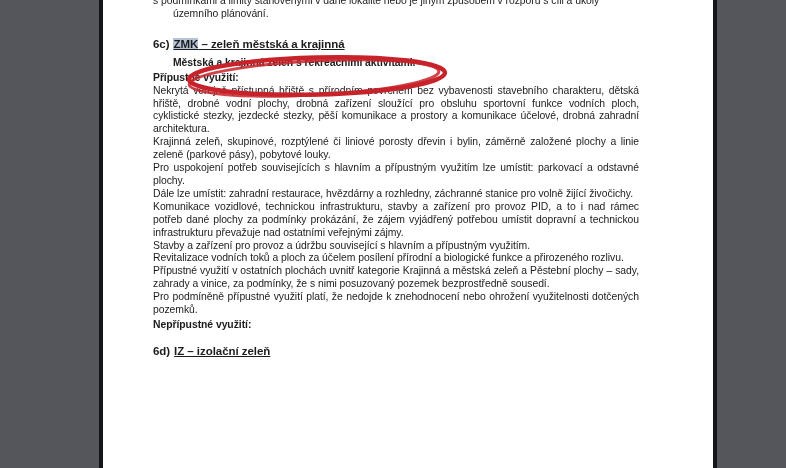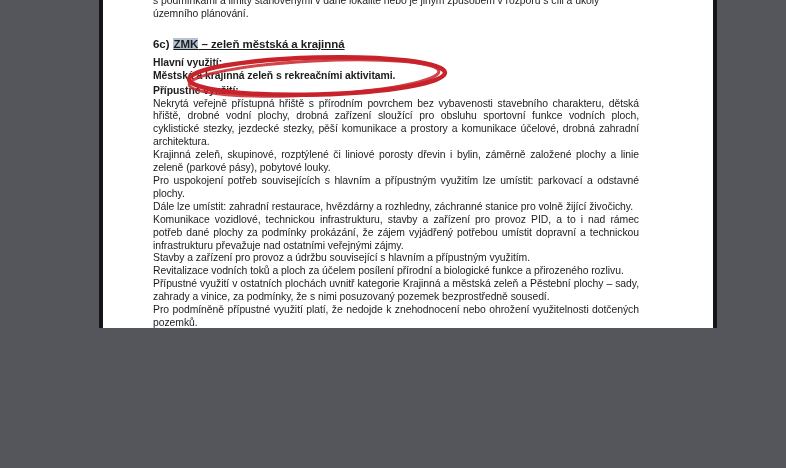--- a/index.html
+++ b/index.html
@@ -2,32 +2,32 @@
 <html><head>
 <meta charset="utf-8">
 <style>
   html,body{margin:0;padding:0;}
   body{
     width:786px;height:468px;overflow:hidden;position:relative;
     background:#54565b;
     font-family:"Liberation Sans","DejaVu Sans",sans-serif;
   }
   .paper{
-    position:absolute;left:99px;top:0;width:618px;height:328px;
+    position:absolute;left:99px;top:0;width:618px;height:468px;
     background:#ffffff;box-sizing:border-box;
     border-left:4px solid #141518;border-right:4px solid #141518;
     overflow:hidden;
   }
   .content{
     position:absolute;left:50px;top:-5px;width:486px;
     color:#1c1c1c;font-size:10.4px;line-height:12.9px;letter-spacing:-0.05px;
   }
   .para{margin:0;text-align:justify;}
   .para.clipped{text-align:justify;}
-  .para.last-short{text-align:left;}
+  .para.last-short{text-align:left;margin-left:20px;}
   .bold{font-weight:bold;}
   .subhead{margin:2px 0 0 0;font-weight:bold;text-align:left;}
   .section-heading{
     margin:16px 0 6px 0;font-size:11.5px;font-weight:bold;line-height:14px;
     position:relative;text-align:left;
   }
   .section-heading .num{padding-right:4px;text-align:center;}
   .section-heading .titleline{text-decoration:underline;margin-top:16px;}
   .hl{background:#b4c3d6;}
   .heading-6d{margin-top:12px;}
@@ -46,21 +46,20 @@
     <p class="para last-short">územního plánování.</p>
 
     <h2 class="section-heading">
       <span class="num">6c)</span><span class="titleline"><span class="hl">ZMK</span><span> – zeleň městská a krajinná</span></span>
       <svg class="annotation-svg" viewBox="0 0 268 46">
         <ellipse cx="133" cy="22" rx="128" ry="18.5" fill="none" stroke="#c8232a" stroke-width="4.5" transform="rotate(-1.5 133 22)"></ellipse>
         <ellipse cx="130" cy="24" rx="125" ry="17" fill="none" stroke="#c8232a" stroke-width="3" opacity="0.85" transform="rotate(-3 130 24)"></ellipse>
       </svg>
     </h2>
 
-    <p class="subhead">Hlavní využití:</p>
     <p class="para last-short bold">Městská a krajinná zeleň s rekreačními aktivitami.</p>
 
     <p class="subhead">Přípustné využití:</p>
     <p class="para">Nekrytá veřejně přístupná hřiště s přírodním povrchem bez vybavenosti stavebního charakteru, dětská hřiště, drobné vodní plochy, drobná zařízení sloužící pro obsluhu sportovní funkce vodních ploch, cyklistické stezky, jezdecké stezky, pěší komunikace a prostory a komunikace účelové, drobná zahradní architektura.</p>
     <p class="para">Krajinná zeleň, skupinové, rozptýlené či liniové porosty dřevin i bylin, záměrně založené plochy a linie zeleně (parkové pásy), pobytové louky.</p>
 
     <p class="para">Pro uspokojení potřeb souvisejících s hlavním a přípustným využitím lze umístit: parkovací a odstavné plochy.</p>
     <p class="para">Dále lze umístit: zahradní restaurace, hvězdárny a rozhledny, záchranné stanice pro volně žijící živočichy.</p>
     <p class="para">Komunikace vozidlové, technickou infrastrukturu, stavby a zařízení pro provoz PID, a to i nad rámec potřeb dané plochy za podmínky prokázání, že zájem vyjádřený potřebou umístit dopravní a technickou infrastrukturu převažuje nad ostatními veřejnými zájmy.</p>
     <p class="para">Stavby a zařízení pro provoz a údržbu související s hlavním a přípustným využitím.</p>

